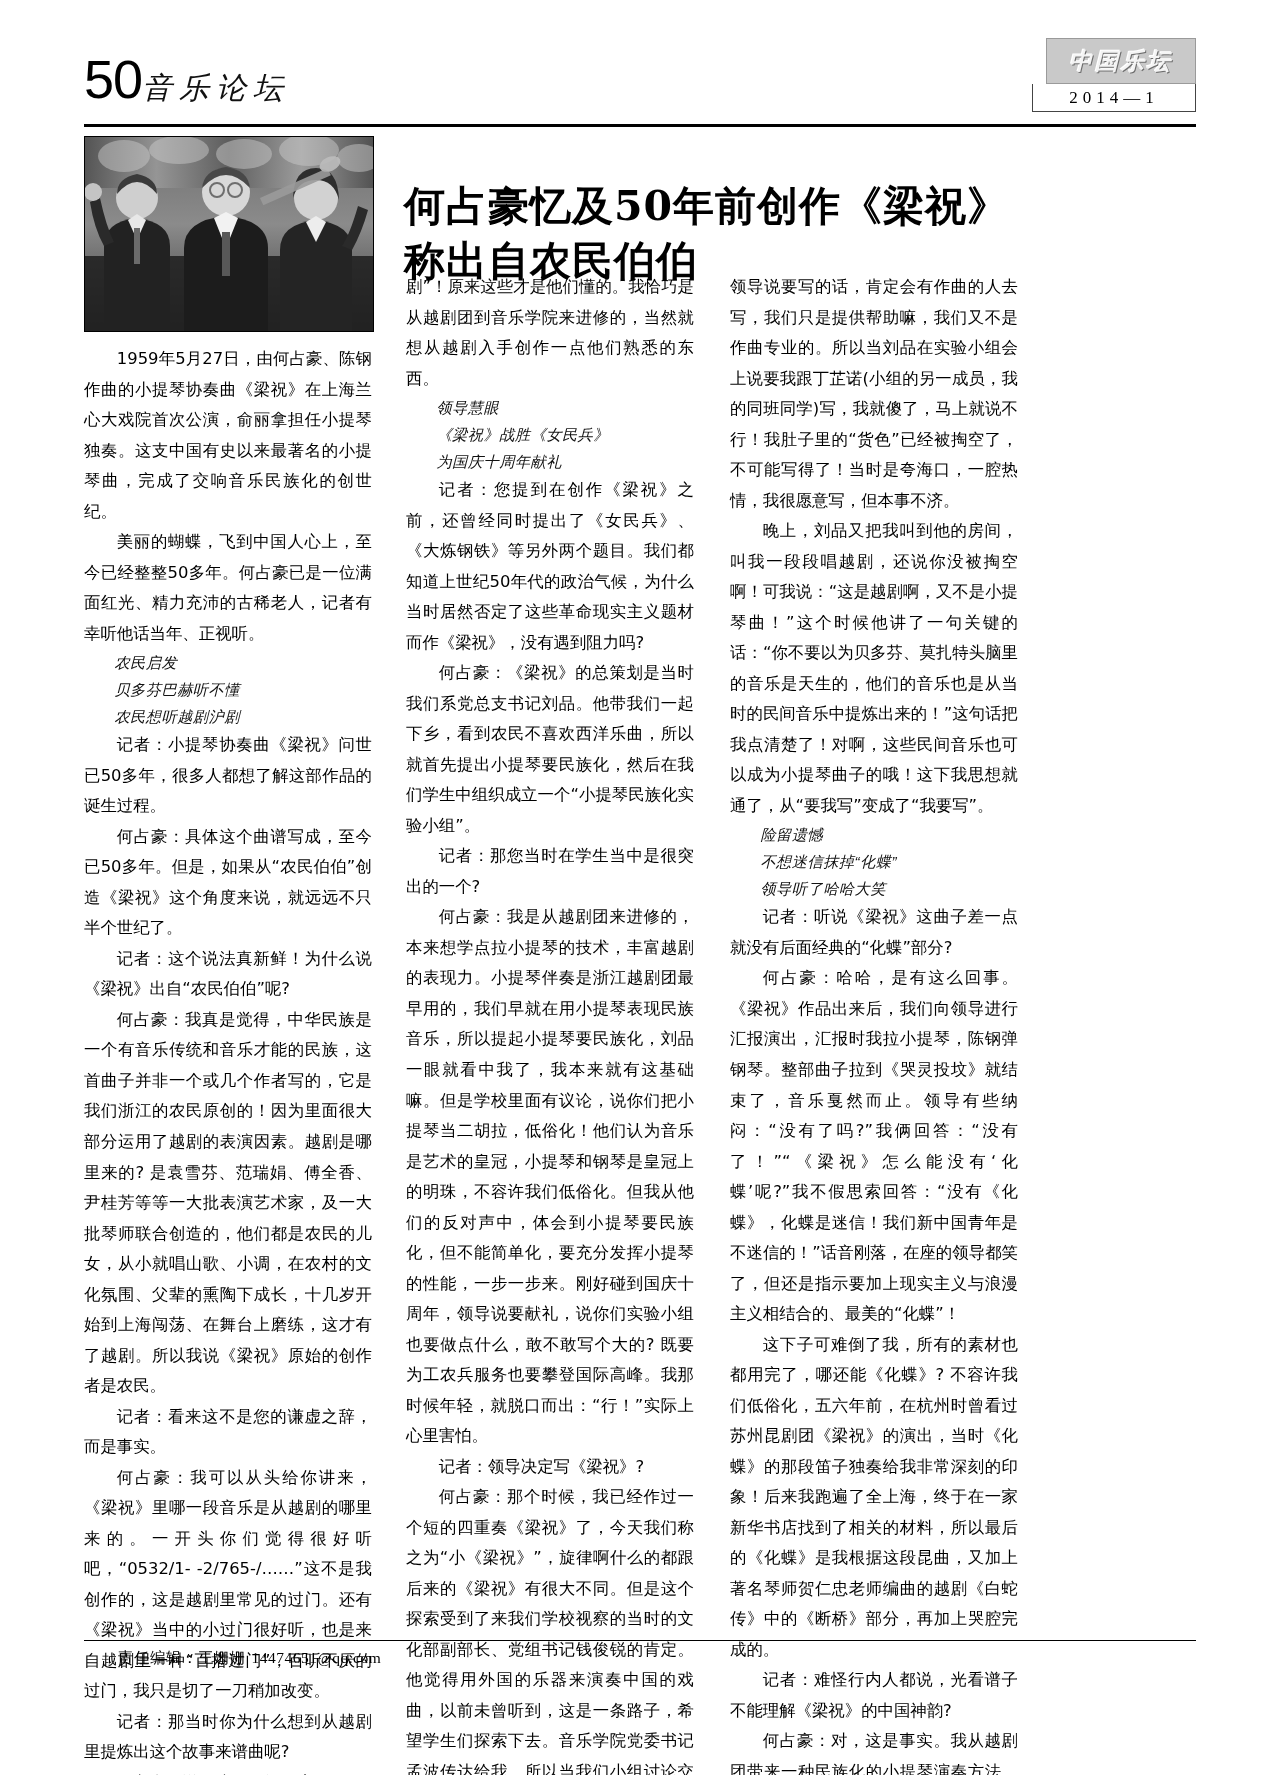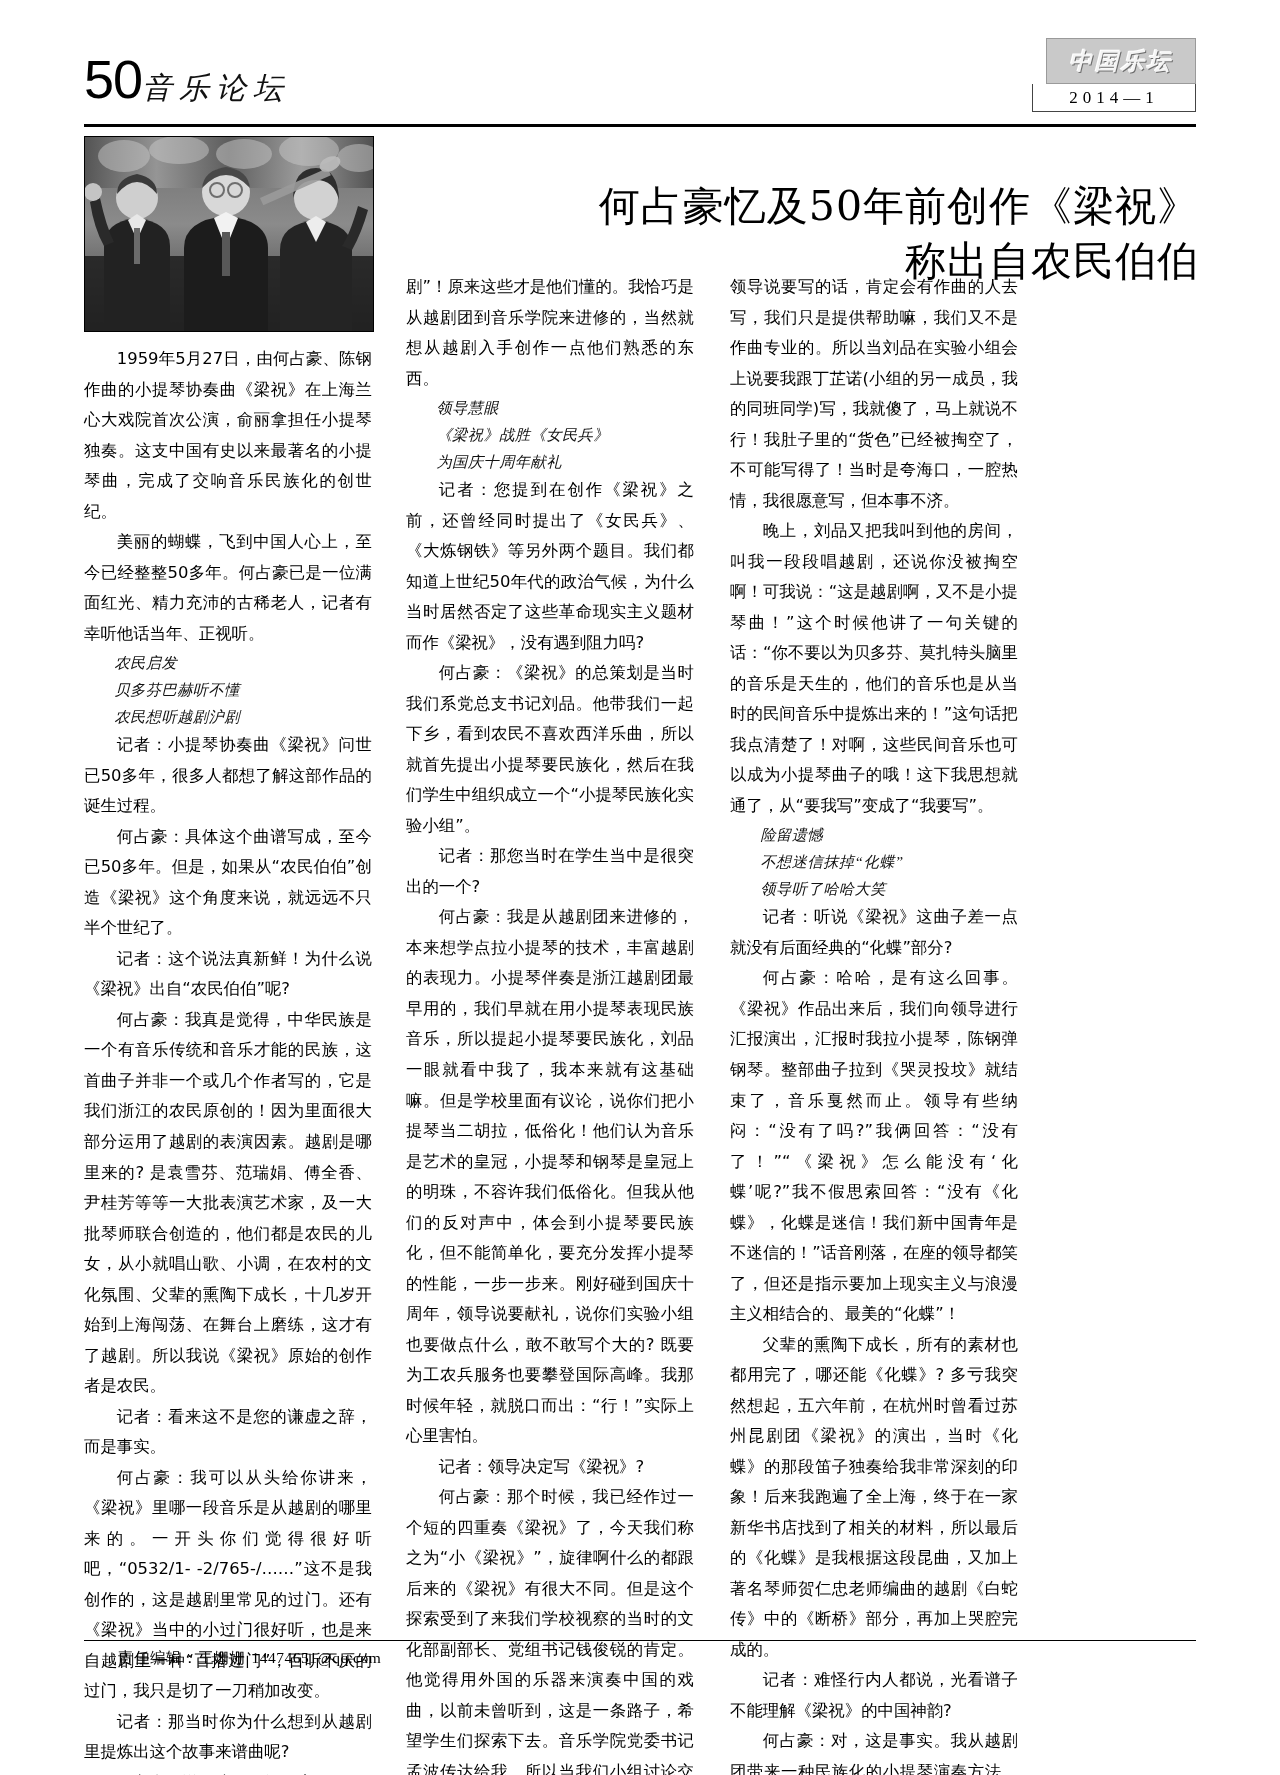--- a/index.html
+++ b/index.html
@@ -110,23 +110,23 @@
     background: #2a2a2a;
   }
   .photo svg { display: block; }
 
   
   .headline {
     position: absolute;
     left: 404px;
     top: 152px;
     width: 795px;
-    text-align: right;
+    text-align: left;
     font-family: "DejaVu Serif", "Liberation Serif", serif;
-    font-weight: normal;
+    font-weight: bold;
     font-size: 41px;
     line-height: 1.33;
     letter-spacing: 1px;
     color: #000;
   }
   .headline-line { display: block; white-space: nowrap; }
 
   
   .columns {
     position: absolute;
@@ -152,21 +152,21 @@
 
   .p {
     margin: 0;
     text-indent: 2em;
   }
   .p-cont { margin: 0; text-indent: 0; }
 
   .subhead {
     margin: 0;
     text-indent: 2em;
-    font-family: Liberation Serif, serif;
+    font-family: Liberation Sans, sans-serif;
     font-style: italic;
     font-size: 15.2px;
     line-height: 1.78;
     letter-spacing: 0.5px;
     color: #111;
   }
 
   
   .footer-rule {
     position: absolute;
@@ -303,21 +303,21 @@
         <p class="p">何占豪：那个时候，我已经作过一个短的四重奏《梁祝》了，今天我们称之为“小《梁祝》”，旋律啊什么的都跟后来的《梁祝》有很大不同。但是这个探索受到了来我们学校视察的当时的文化部副部长、党组书记钱俊锐的肯定。他觉得用外国的乐器来演奏中国的戏曲，以前未曾听到，这是一条路子，希望学生们探索下去。音乐学院党委书记孟波传达给我，所以当我们小组讨论交上三个题目之后，他大笔一挥选了《梁祝》。</p>
       </div>
     <div class="col col-3">
         <p class="p-cont">领导说要写的话，肯定会有作曲的人去写，我们只是提供帮助嘛，我们又不是作曲专业的。所以当刘品在实验小组会上说要我跟丁芷诺(小组的另一成员，我的同班同学)写，我就傻了，马上就说不行！我肚子里的“货色”已经被掏空了，不可能写得了！当时是夸海口，一腔热情，我很愿意写，但本事不济。</p>
         <p class="p">晚上，刘品又把我叫到他的房间，叫我一段段唱越剧，还说你没被掏空啊！可我说：“这是越剧啊，又不是小提琴曲！”这个时候他讲了一句关键的话：“你不要以为贝多芬、莫扎特头脑里的音乐是天生的，他们的音乐也是从当时的民间音乐中提炼出来的！”这句话把我点清楚了！对啊，这些民间音乐也可以成为小提琴曲子的哦！这下我思想就通了，从“要我写”变成了“我要写”。</p>
         <p class="subhead">险留遗憾</p>
         <p class="subhead">不想迷信抹掉“化蝶”</p>
         <p class="subhead">领导听了哈哈大笑</p>
         <p class="p">记者：听说《梁祝》这曲子差一点就没有后面经典的“化蝶”部分?</p>
         <p class="p">何占豪：哈哈，是有这么回事。《梁祝》作品出来后，我们向领导进行汇报演出，汇报时我拉小提琴，陈钢弹钢琴。整部曲子拉到《哭灵投坟》就结束了，音乐戛然而止。领导有些纳闷：“没有了吗?”我俩回答：“没有了！”“《梁祝》怎么能没有‘化蝶’呢?”我不假思索回答：“没有《化蝶》，化蝶是迷信！我们新中国青年是不迷信的！”话音刚落，在座的领导都笑了，但还是指示要加上现实主义与浪漫主义相结合的、最美的“化蝶”！</p>
-        <p class="p">父辈的熏陶下成长，所有的素材也都用完了，哪还能《化蝶》? 多亏我突然想起，五六年前，在杭州时曾看过苏州昆剧团《梁祝》的演出，当时《化蝶》的那段笛子独奏给我非常深刻的印象！后来我跑遍了全上海，终于在一家新华书店找到了相关的材料，所以最后的《化蝶》是我根据这段昆曲，又加上著名琴师贺仁忠老师编曲的越剧《白蛇传》中的《断桥》部分，再加上哭腔完成的。</p>
+        <p class="p">这下子可难倒了我，所有的素材也都用完了，哪还能《化蝶》? 不容许我们低俗化，五六年前，在杭州时曾看过苏州昆剧团《梁祝》的演出，当时《化蝶》的那段笛子独奏给我非常深刻的印象！后来我跑遍了全上海，终于在一家新华书店找到了相关的材料，所以最后的《化蝶》是我根据这段昆曲，又加上著名琴师贺仁忠老师编曲的越剧《白蛇传》中的《断桥》部分，再加上哭腔完成的。</p>
         <p class="p">记者：难怪行内人都说，光看谱子不能理解《梁祝》的中国神韵?</p>
         <p class="p">何占豪：对，这是事实。我从越剧团带来一种民族化的小提琴演奏方法，我也不是天生就会的，而是在贺仁忠老先生的指点下，还有我自己跟着越剧演员的唱腔进行模仿才形成的。到了实验小组里，丁芷诺等人对这些演奏手法进行了归纳、提炼和规范化了，比如向上滑动叫上滑音，还有磨音就是来回滑动等等。</p>
       </div>
   </div>
 
   <div class="footer-rule"></div>
   <div class="footer">
     <span>责任编辑：王姗姗</span>
     <span class="email">14474651@qq.com</span>
   </div>

